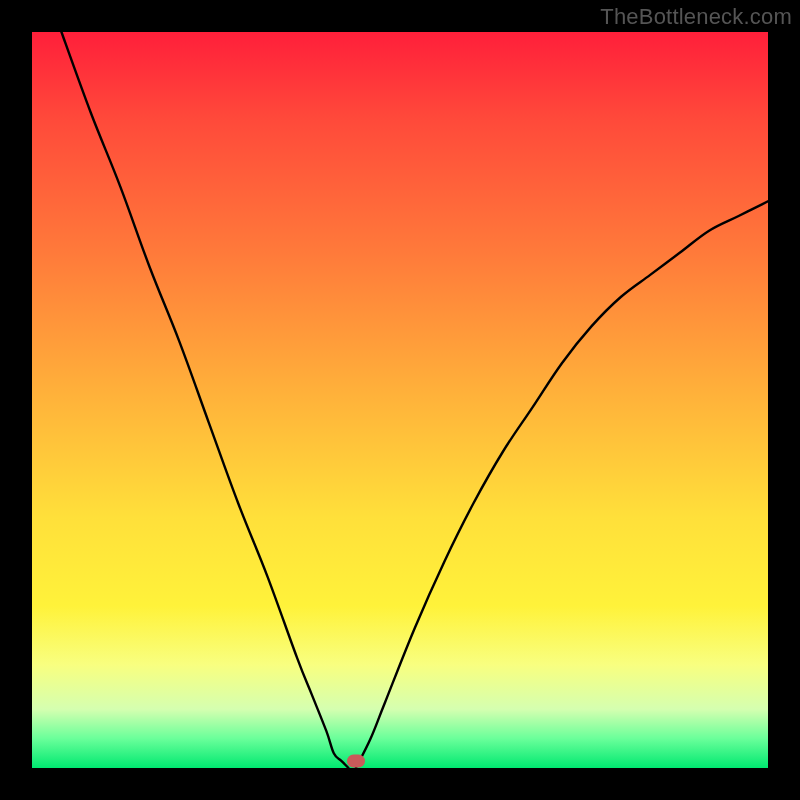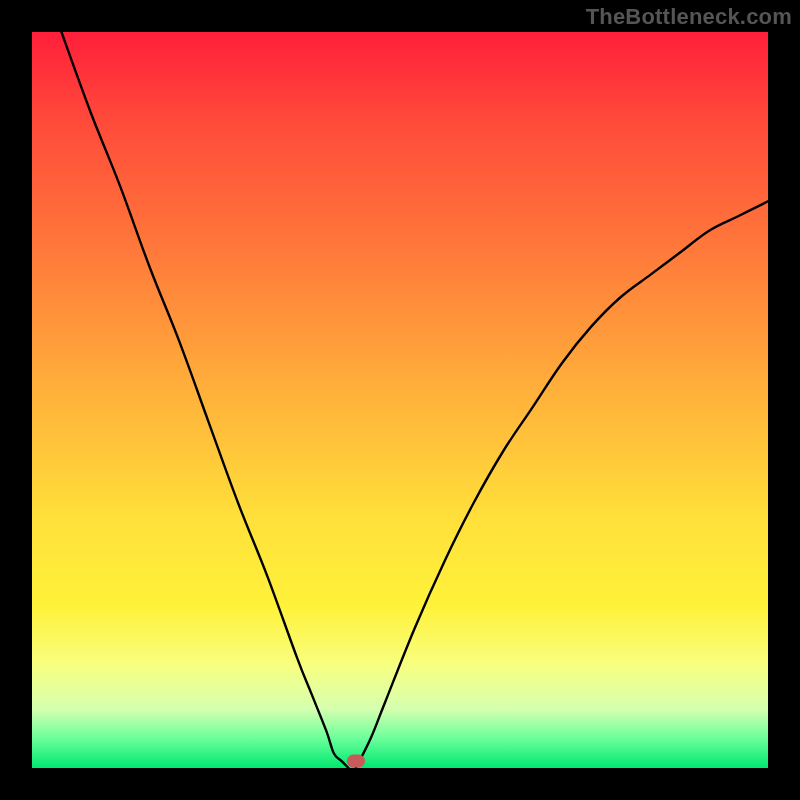--- a/index.html
+++ b/index.html
@@ -38,21 +38,21 @@
       #00e870 100%
     );
   }
   .watermark {
     position: absolute;
     top: 4px;
     right: 8px;
     color: #555;
     font-size: 22px;
     letter-spacing: 0.2px;
-    font-weight: 700;
+    font-weight: 400;
   }
   svg.curve {
     position: absolute;
     top: 0;
     left: 0;
     width: 736px;
     height: 736px;
     overflow: visible;
   }
   .marker {

